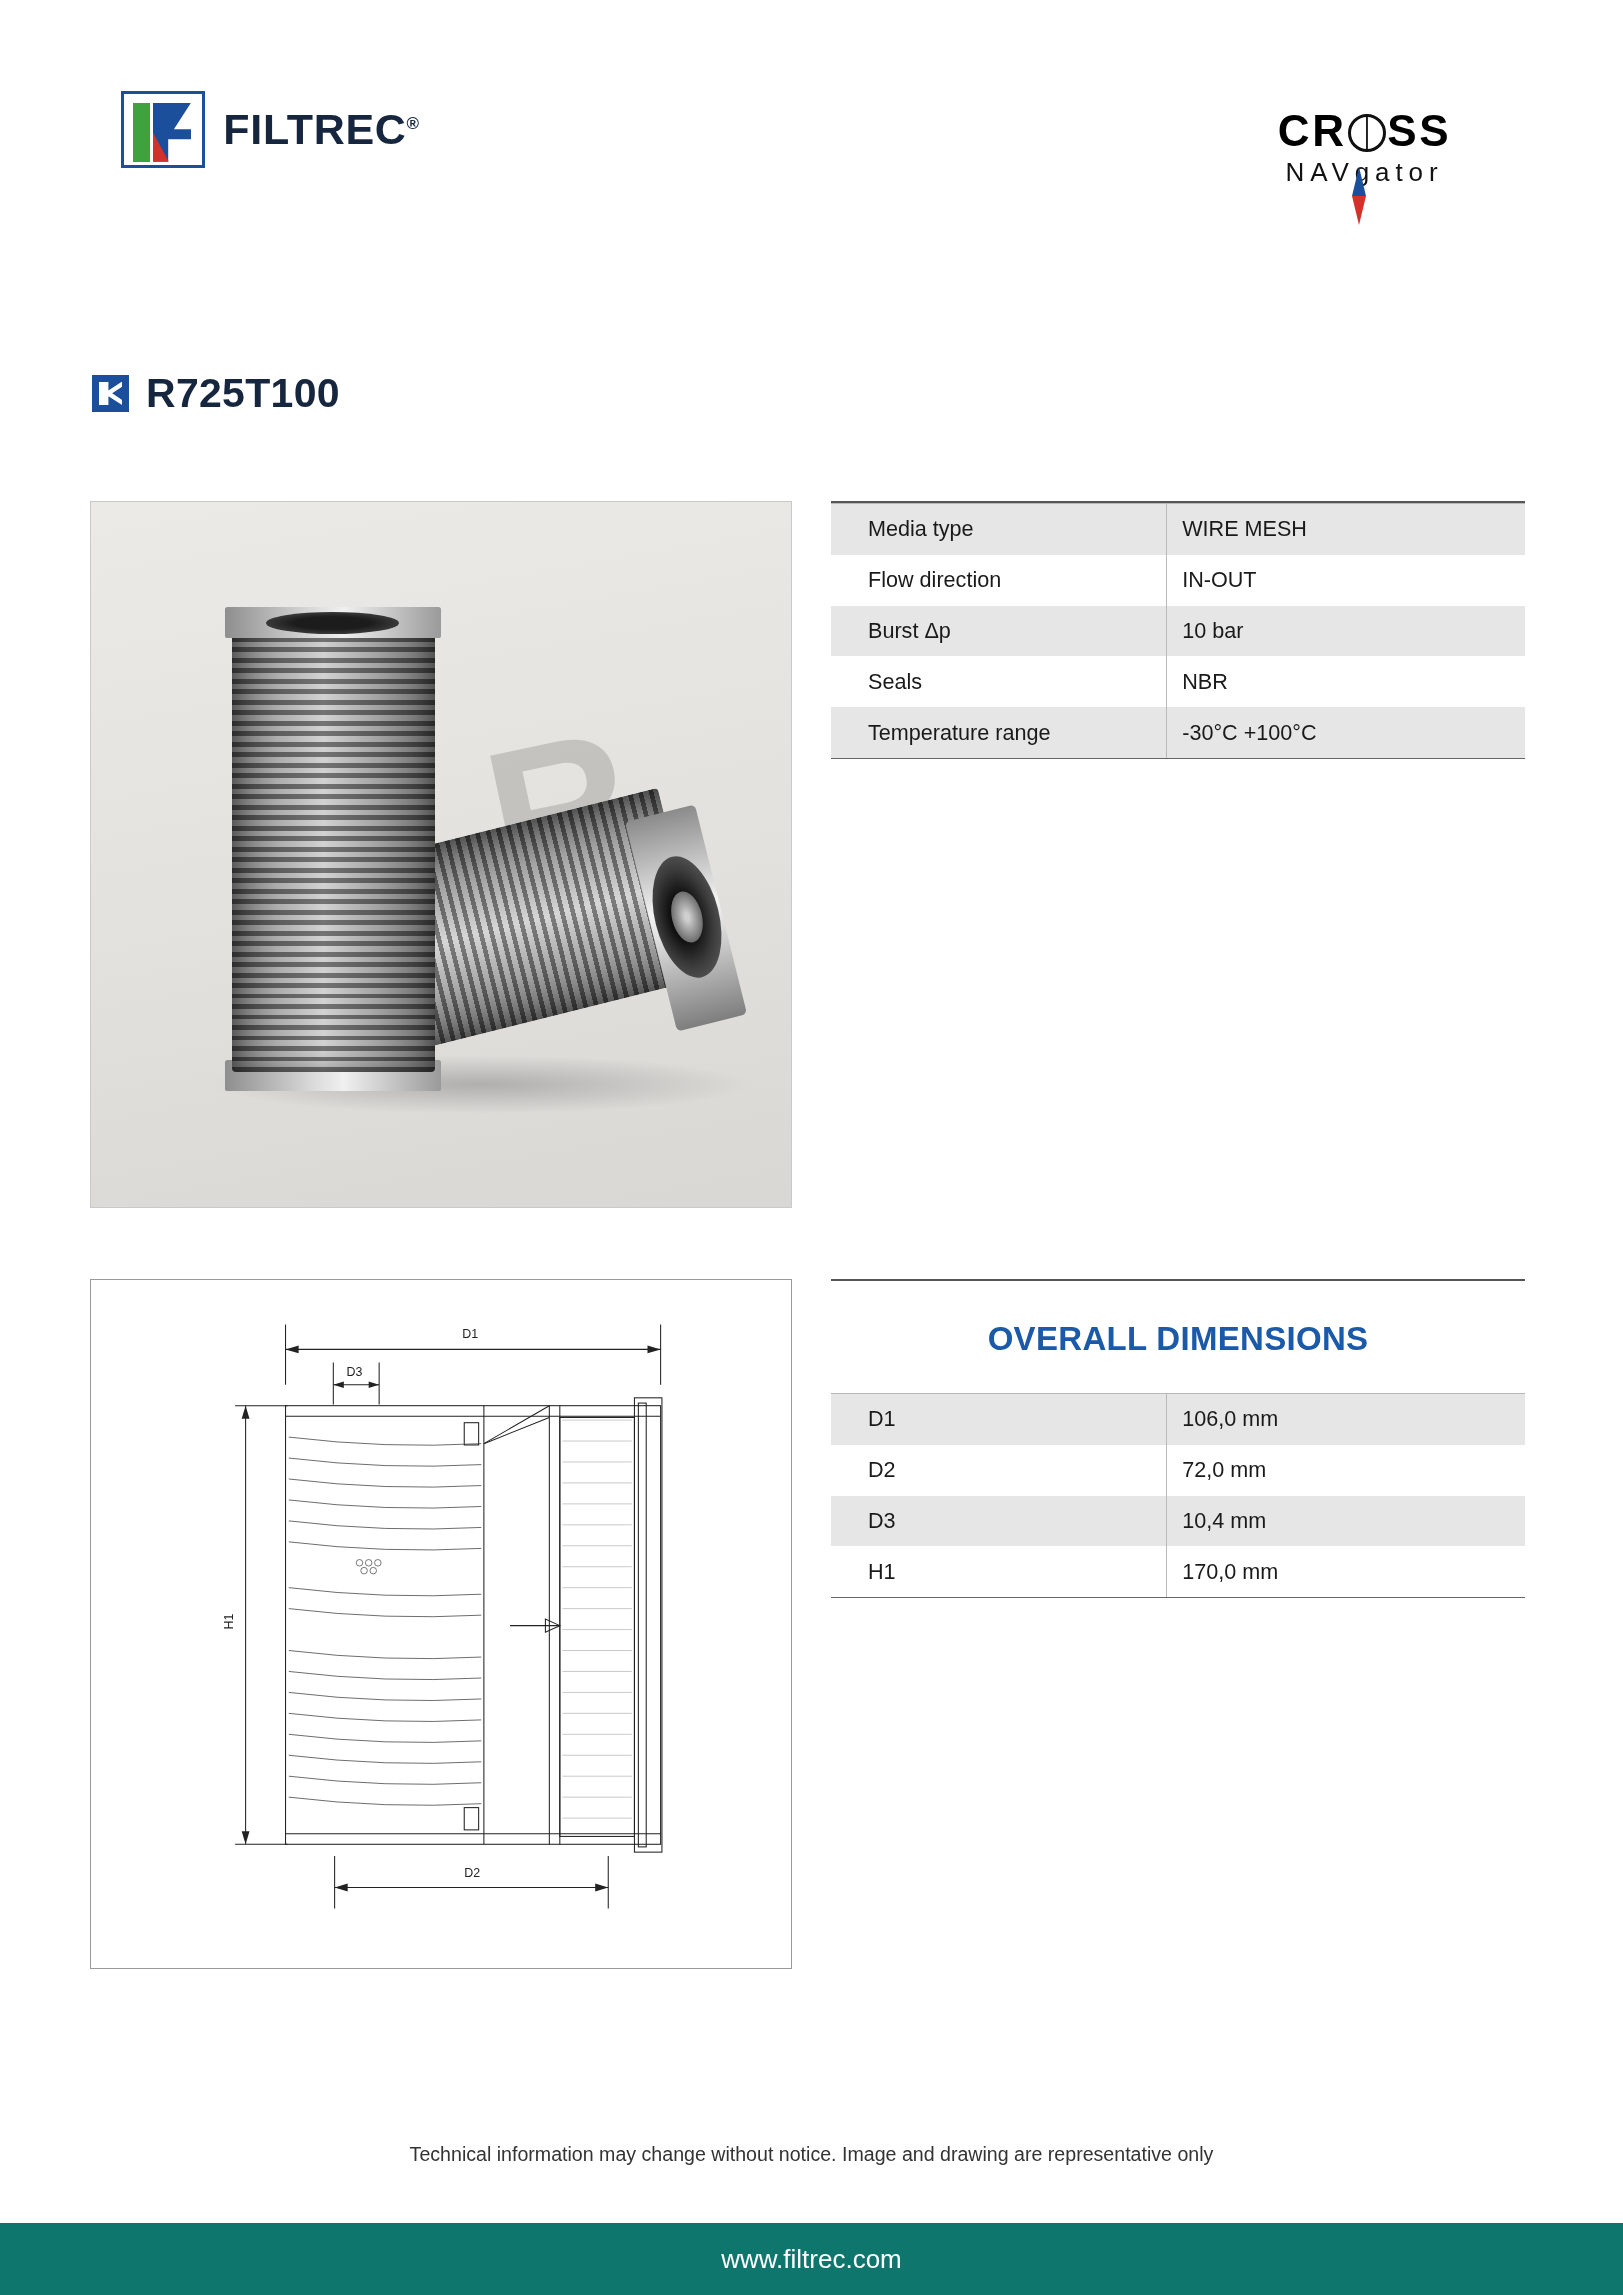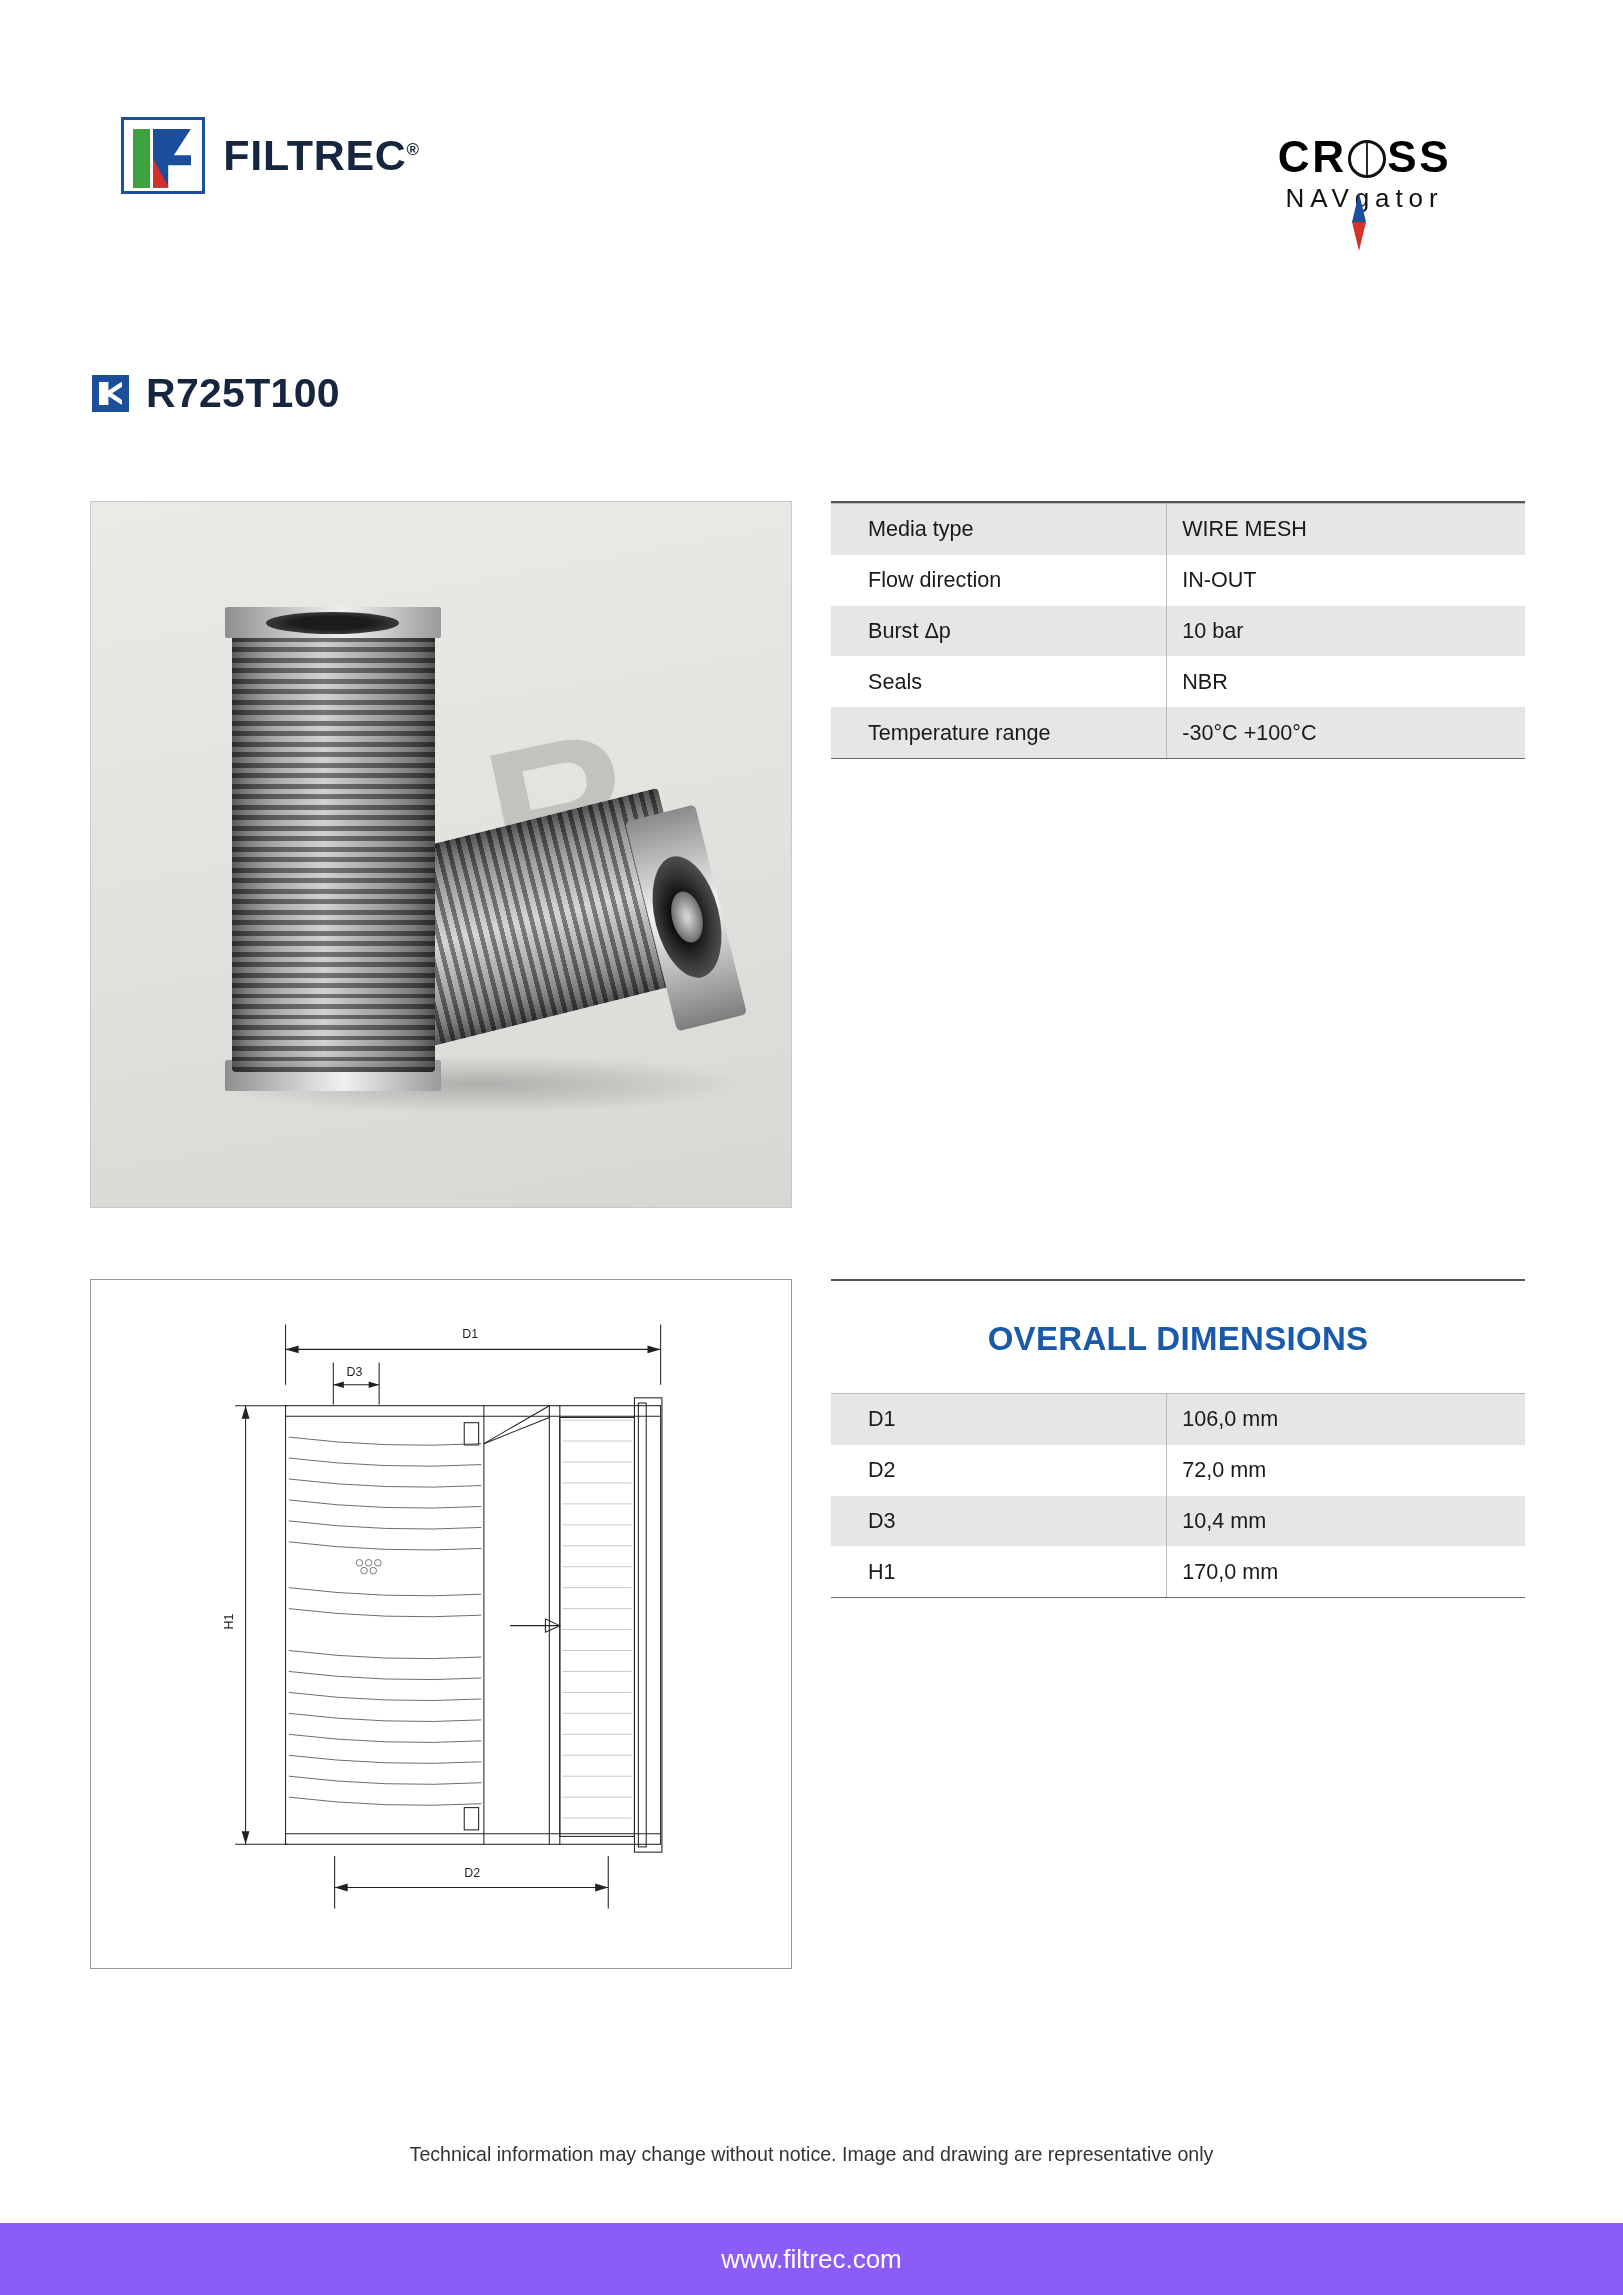--- a/index.html
+++ b/index.html
@@ -10,21 +10,21 @@
     background: #ffffff;
     font-family: "Liberation Sans", sans-serif;
     color: #1a1a1a;
     position: relative;
     overflow: hidden;
   }
 
   
   .header {
     position: absolute;
-    top: 110px;
+    top: 84px;
     left: 0;
     width: 100%;
     height: 131px;
   }
   .logo-block {
     position: absolute;
     left: 121px;
     top: 6.5px;
     display: flex;
     align-items: center;
@@ -316,21 +316,21 @@
     text-align: center;
     font-size: 19.6px;
     color: #333333;
   }
   .footer-bar {
     position: absolute;
     left: 0;
     bottom: 0;
     width: 100%;
     height: 72px;
-    background: #8b5cf6;
+    background: #0f766e;
     color: #ffffff;
     display: flex;
     align-items: center;
     justify-content: center;
     font-size: 26px;
   }
 </style>
 </head>
 <body>
 

